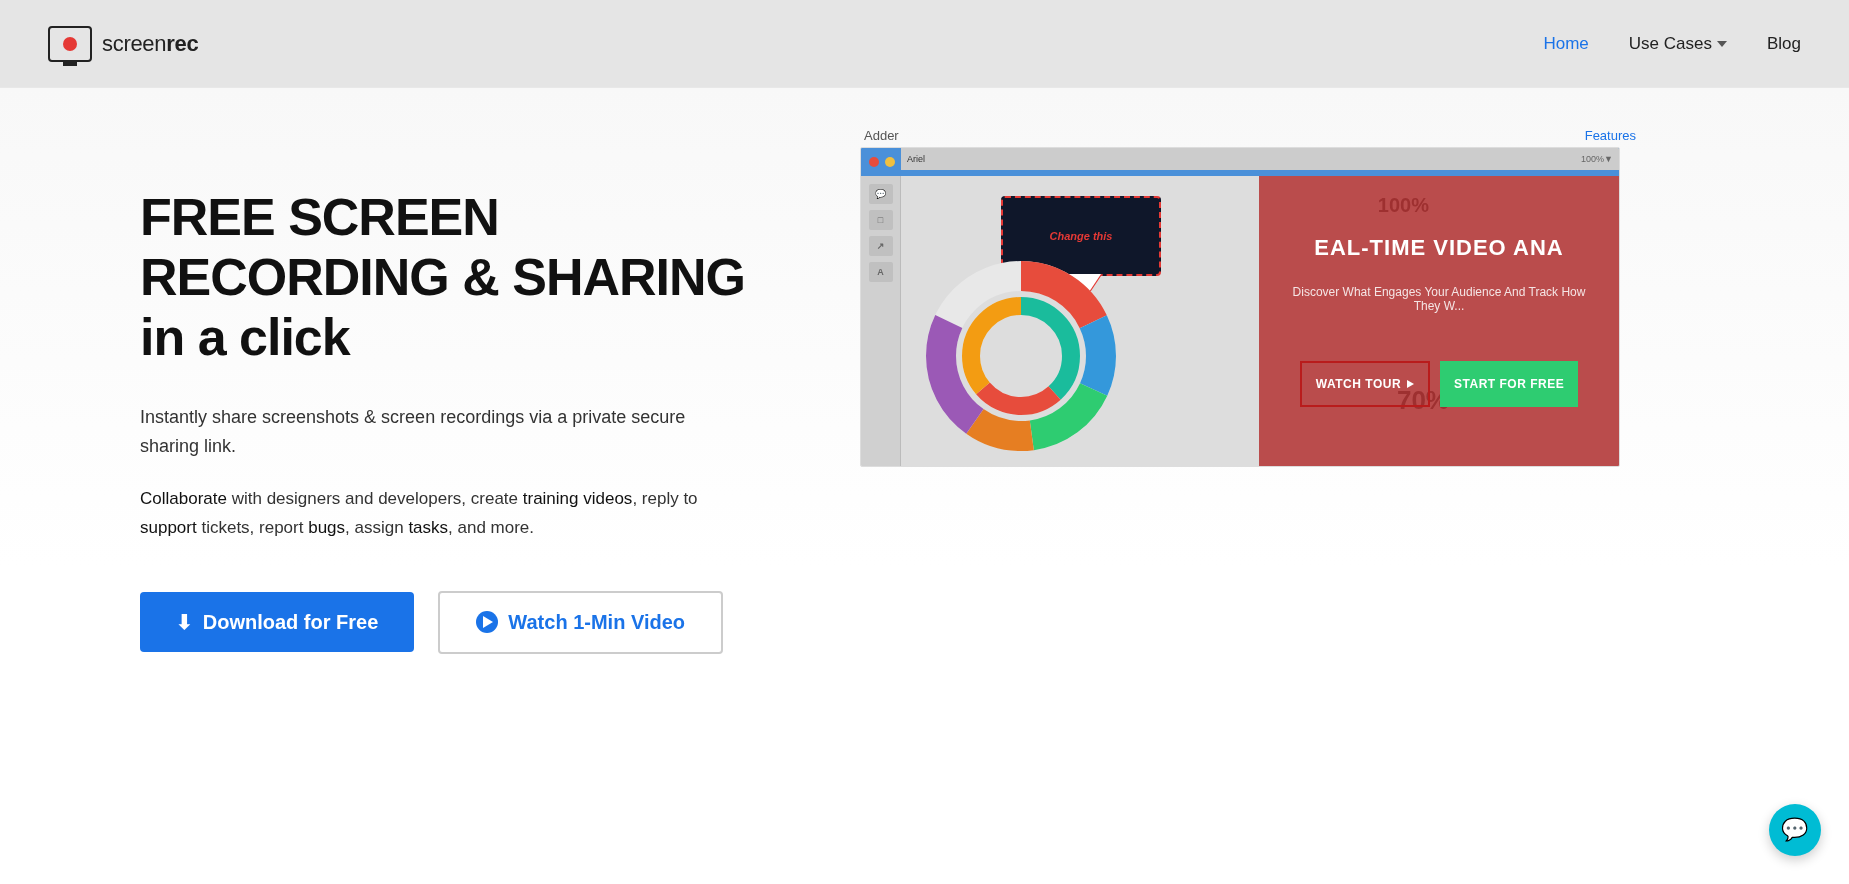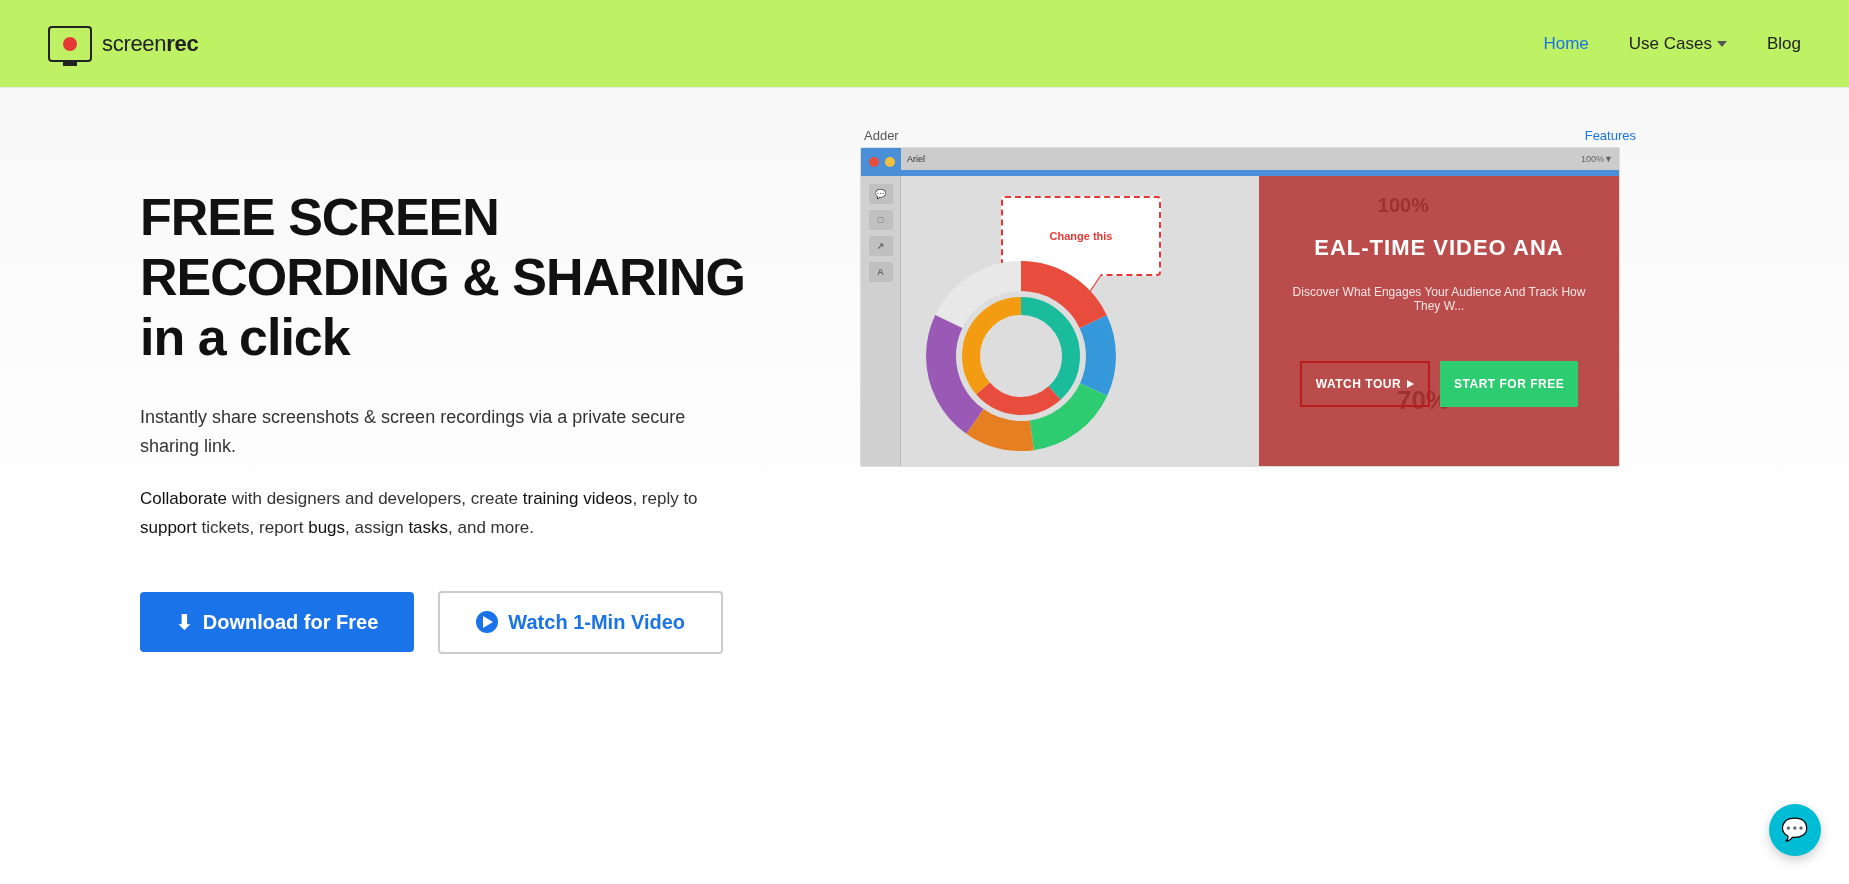--- a/index.html
+++ b/index.html
@@ -6,21 +6,21 @@
     body { font-family: -apple-system, BlinkMacSystemFont, 'Segoe UI', Arial, sans-serif; background: #fff; overflow-x: hidden; }
 
     
     .navbar {
       display: flex;
       align-items: center;
       justify-content: space-between;
       padding: 0 48px;
       height: 88px;
       border-bottom: 1px solid #e8e8e8;
-      background: #bef264;
+      background: #e5e5e5;
     }
     .logo-area {
       display: flex;
       align-items: center;
       gap: 10px;
       cursor: pointer;
     }
     .logo-icon {
       width: 44px;
       height: 36px;
@@ -279,29 +279,30 @@
       height: 200px;
     }
 
     
     .ss-callout {
       position: absolute;
       top: 20px;
       left: 100px;
       width: 160px;
       height: 80px;
-      background: #ffffff;
+      background: #0f172a;
       border: 2px dashed #e53935;
       border-radius: 4px;
       display: flex;
       align-items: center;
       justify-content: center;
       font-size: 11px;
       color: #e53935;
       font-weight: 600;
+      font-style: italic;
     }
     .ss-callout::after {
       content: '';
       position: absolute;
       bottom: -30px;
       left: 50%;
       transform: translateX(-50%);
       width: 0;
       height: 0;
       border-left: 20px solid transparent;

